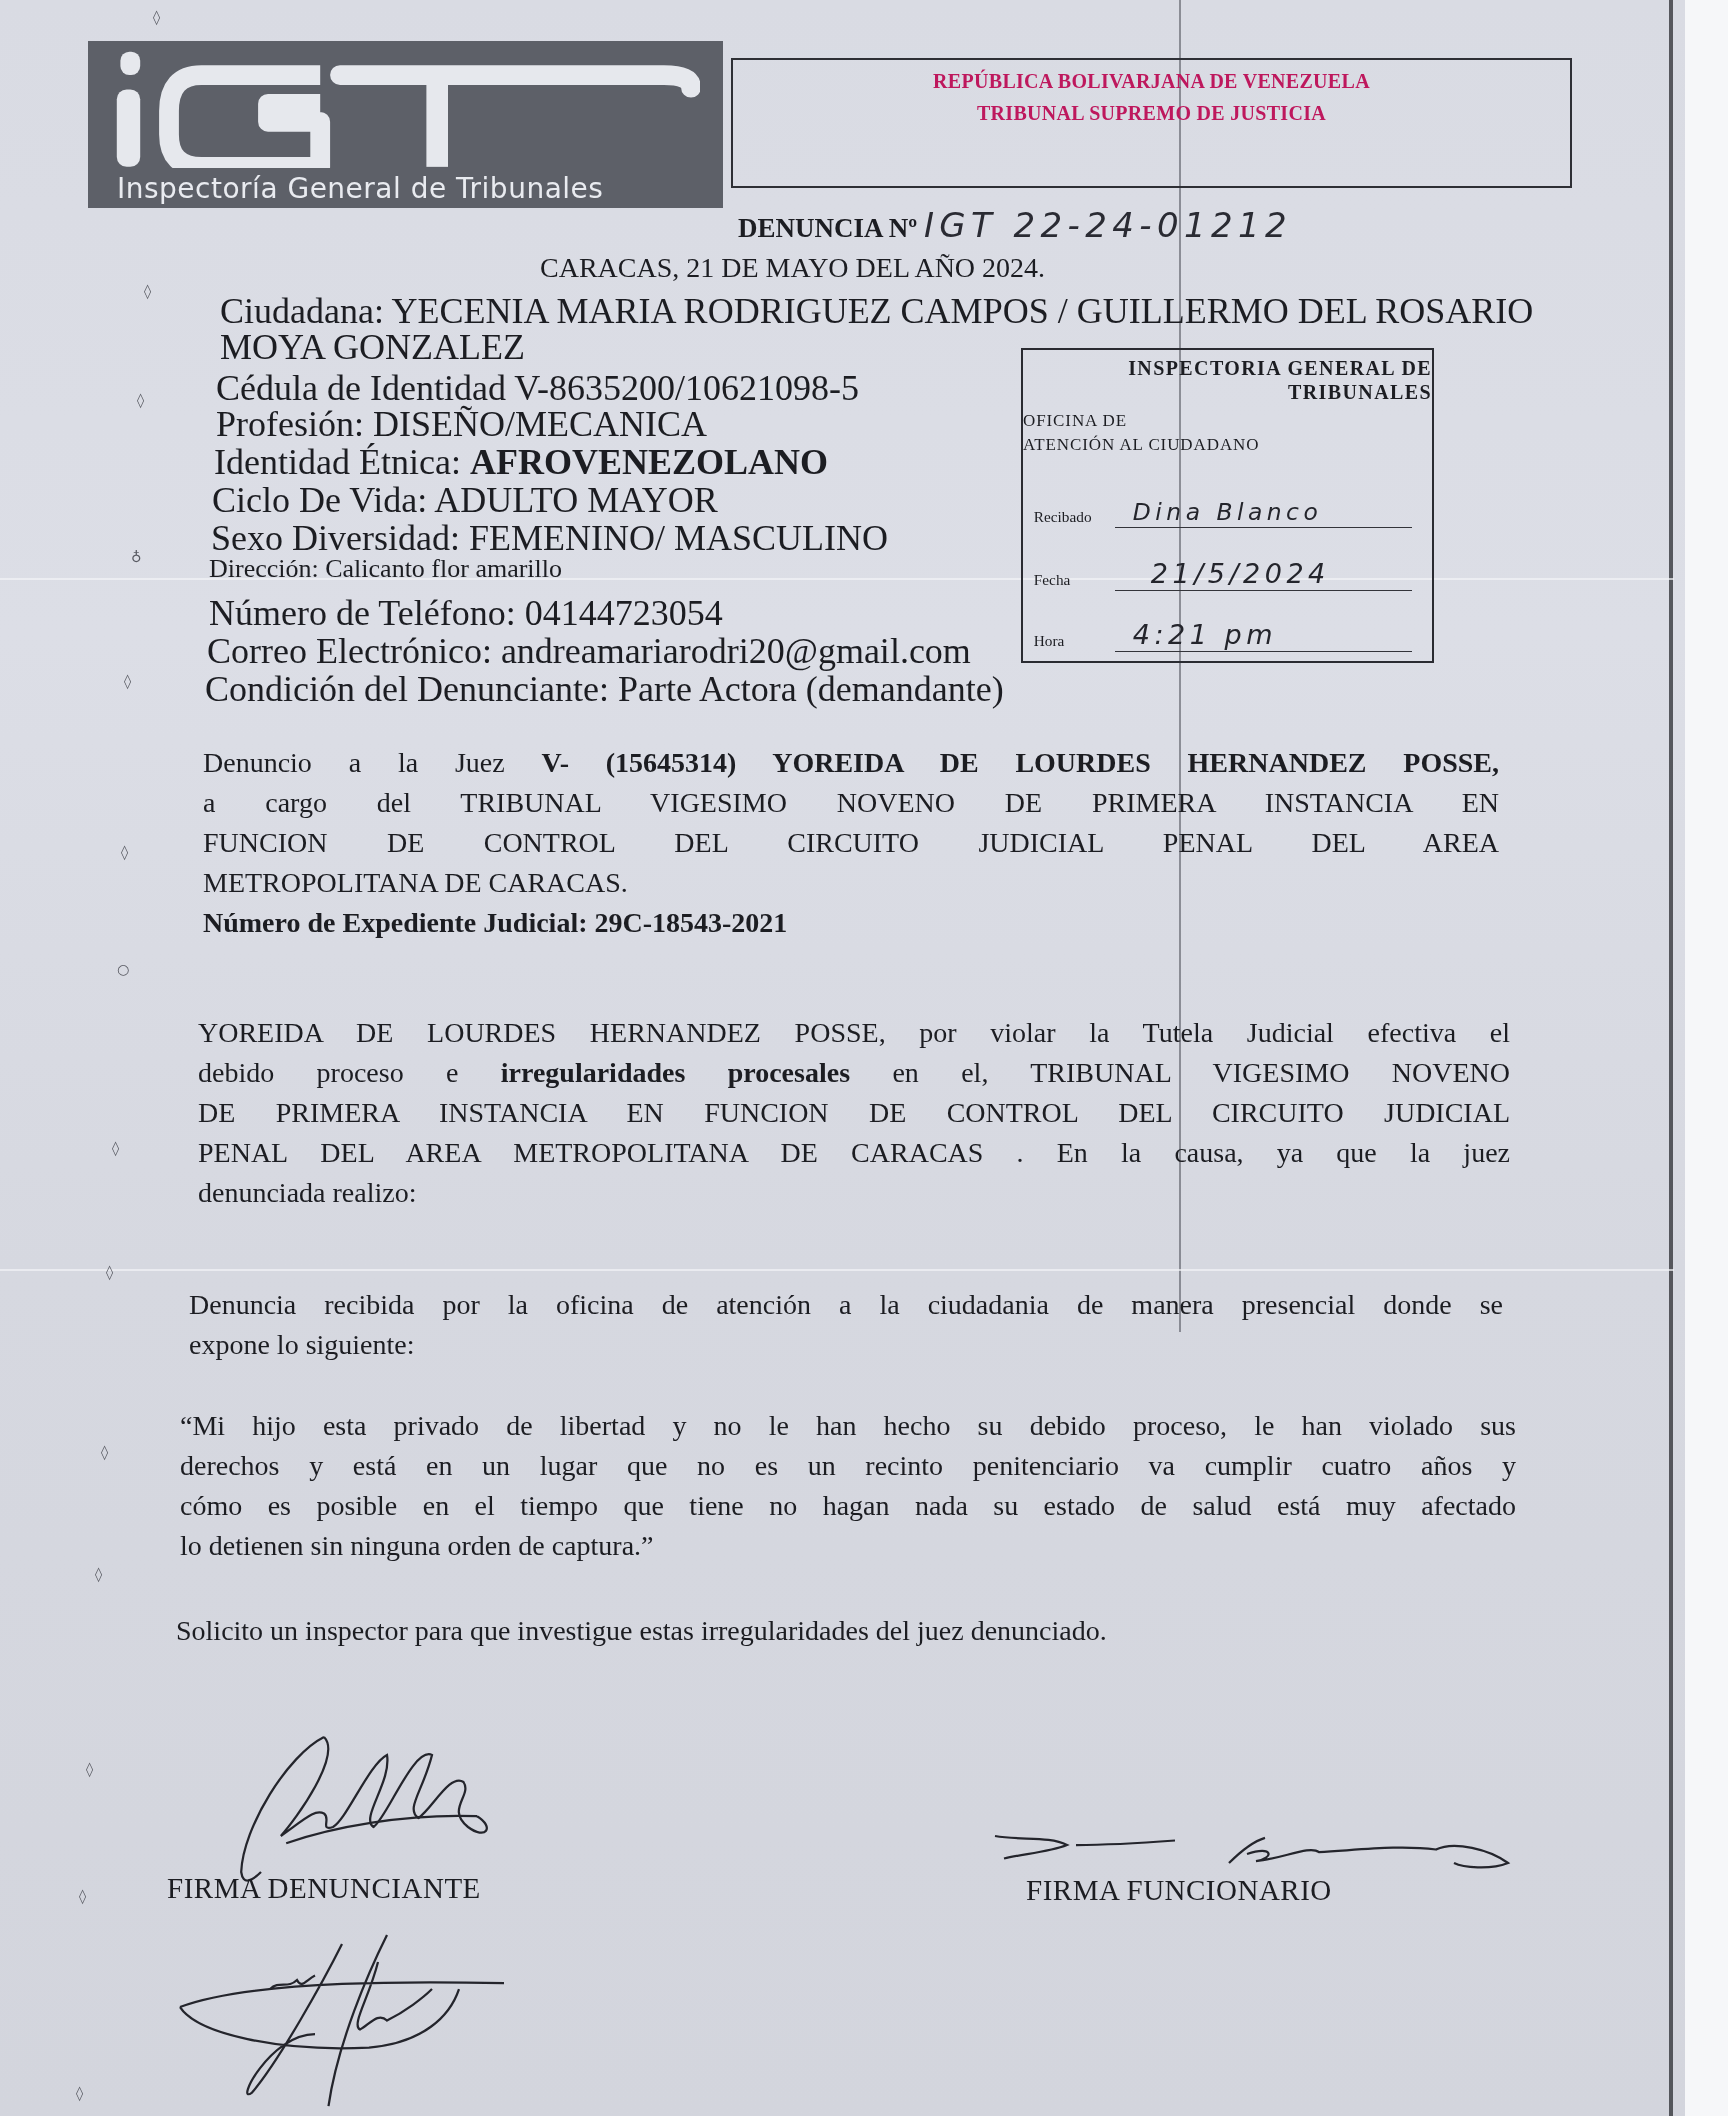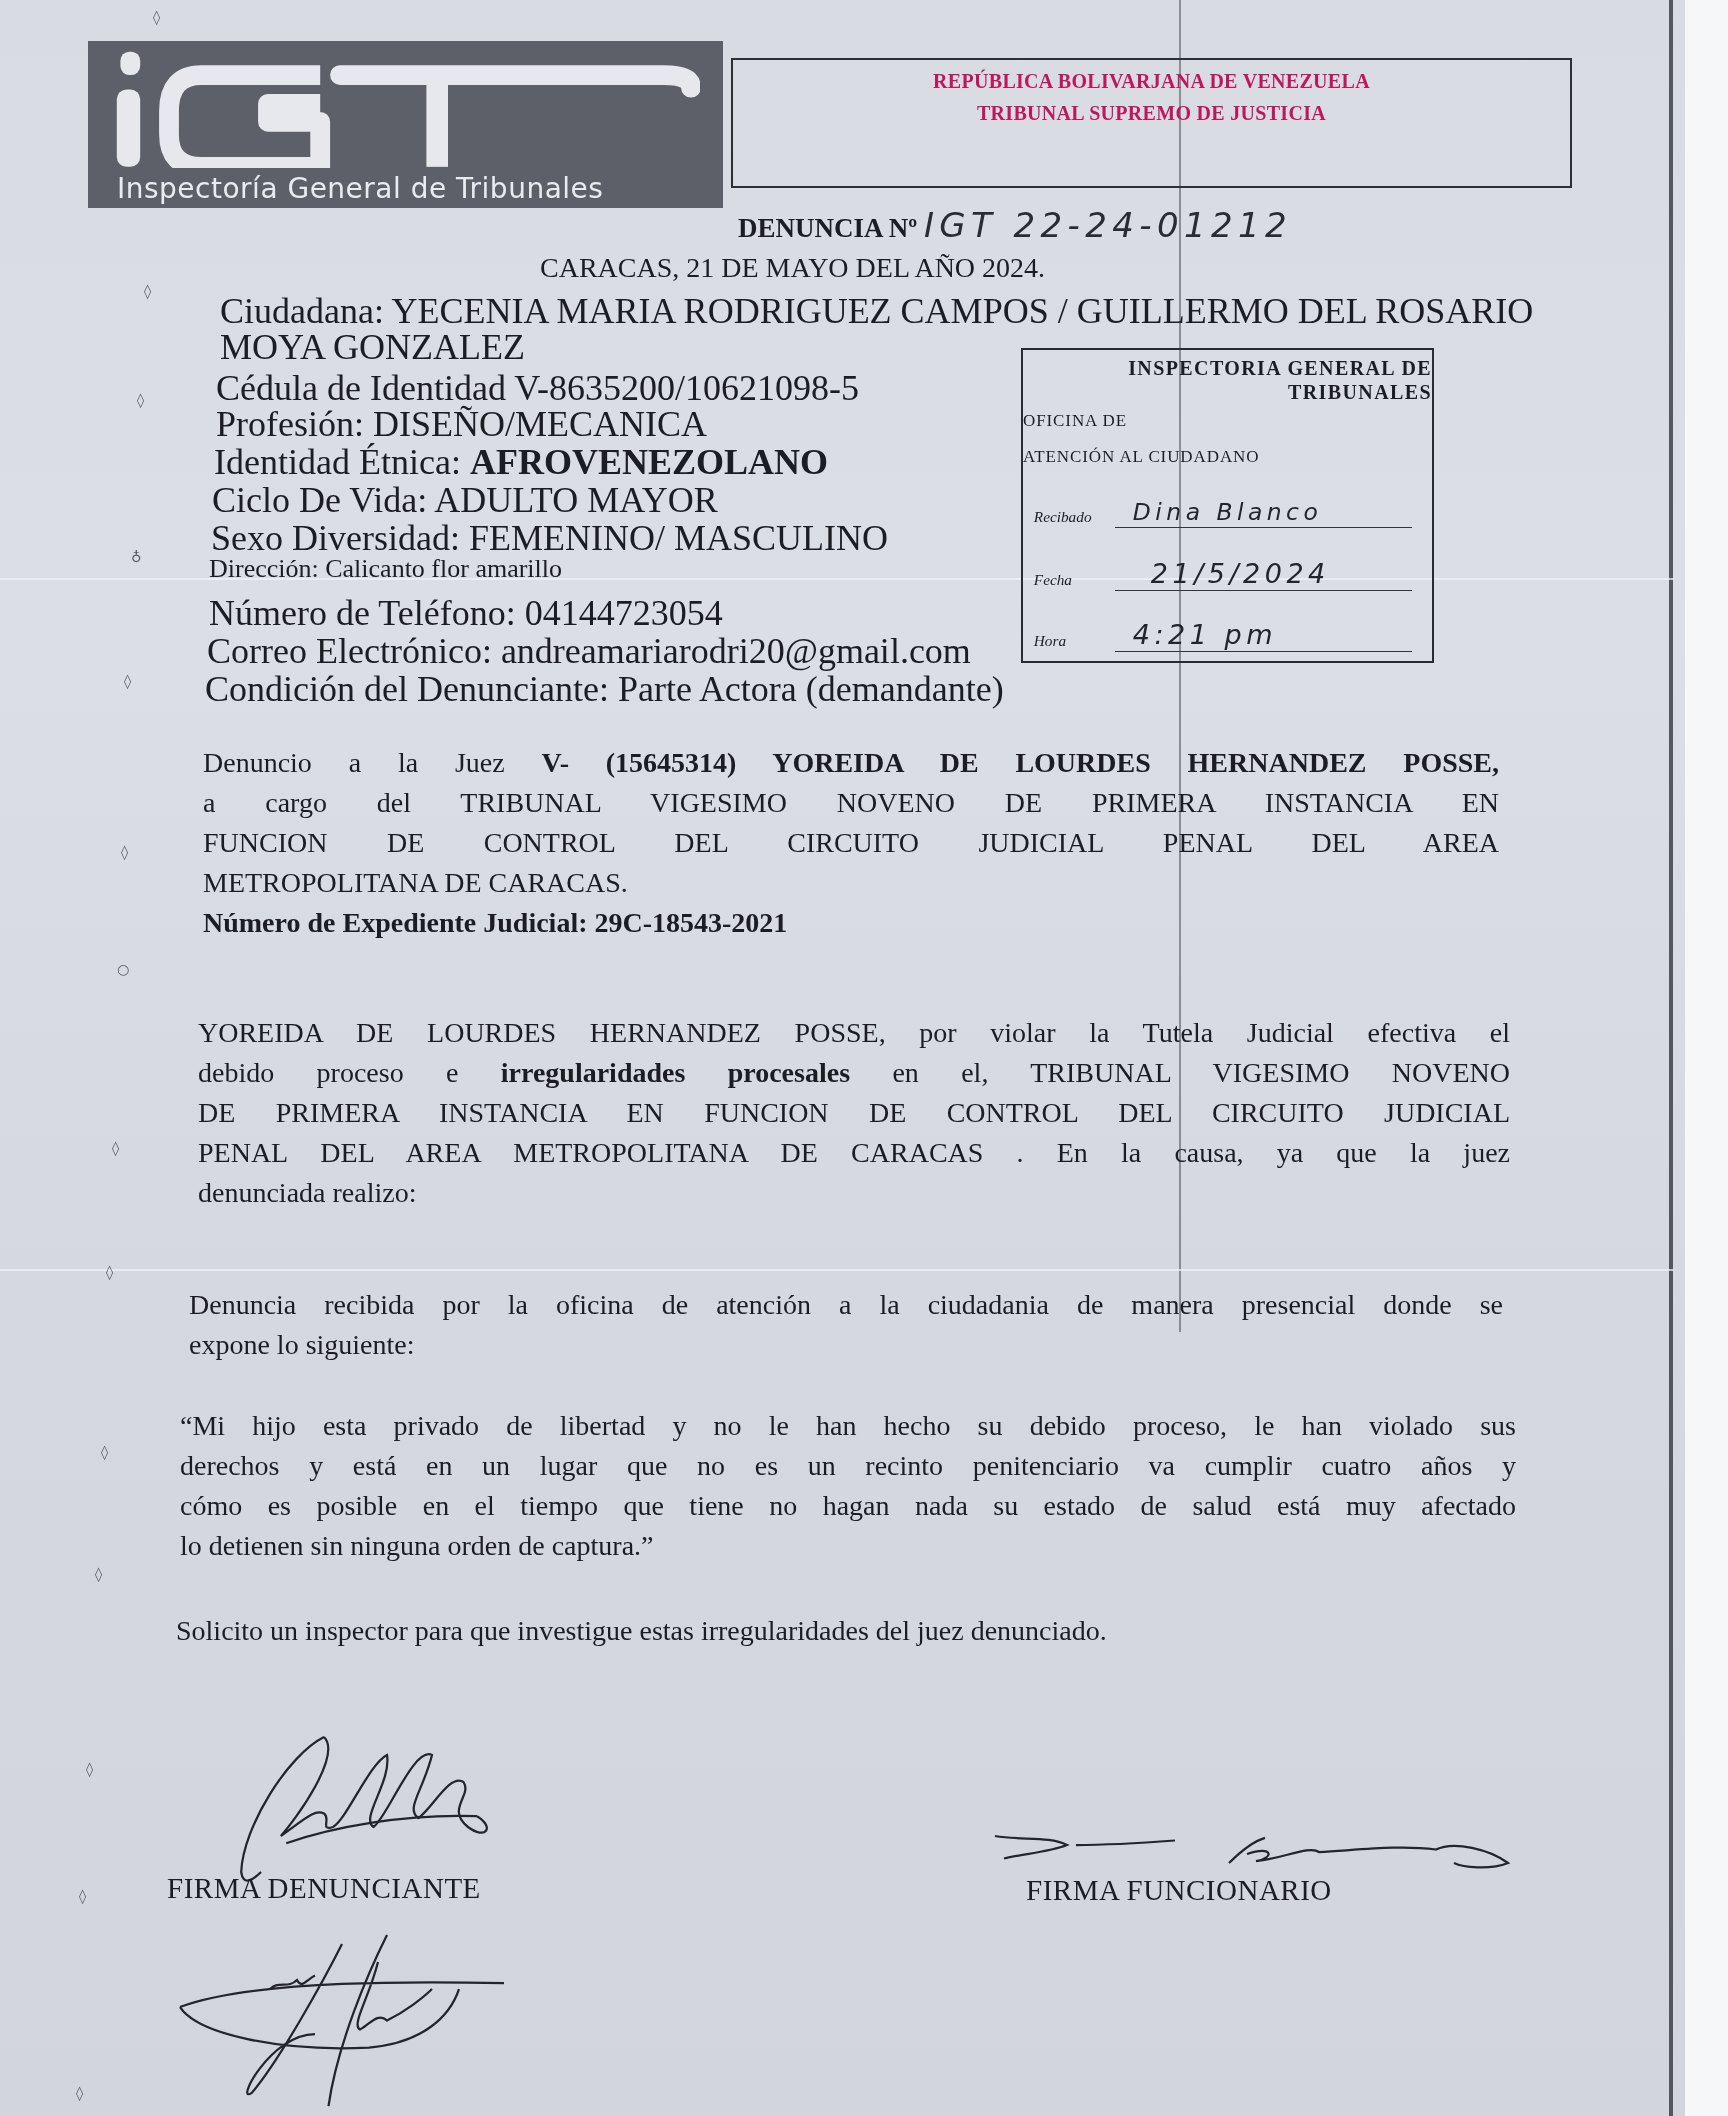--- a/index.html
+++ b/index.html
@@ -64,21 +64,21 @@
   .field b { font-weight: bold; }
 
   
   .stamp {
     position: absolute; left: 1021px; top: 348px; width: 409px; height: 311px;
     border: 2.7px solid #2a2b31;
   }
   .stamp-title { text-align: right; font-size: 20px; font-weight: bold; letter-spacing: 1.4px; line-height: 23.4px; margin-top: 7.2px; }
   .stamp-sub { text-align: left; font-size: 17px; letter-spacing: 0.9px; line-height: 20px; margin-top: 7.2px; }
   .stamp-row { position: absolute; left: 10.8px; width: 378px; height: 36px; }
-  .stamp-label { position: absolute; left: 0; bottom: 3.6px; font-size: 15.3px; font-style: italic; }
+  .stamp-label { position: absolute; left: 0; bottom: 3.6px; font-size: 15.3px; }
   .stamp-rule { position: absolute; left: 81px; right: 0; bottom: 1.8px; border-bottom: 1.8px solid #33343a; }
   .stamp-val { position: absolute; left: 99px; bottom: 3.6px; font-family: "DejaVu Sans", sans-serif; font-style: italic; font-size: 27px; letter-spacing: 4.5px; color: #24252c; }
 
   
   .para { position: absolute; font-size: 28px; line-height: 40px; text-align: justify; }
   .justify-line { display: block; text-align: justify; text-align-last: justify; }
   .bold { font-weight: bold; }
 
   
   .hole { position: absolute; font-size: 14.4px; color: #595b63; font-family: "DejaVu Sans", sans-serif; }
@@ -125,21 +125,21 @@
 <div class="field" style="left:211px; top:517px">Sexo Diversidad: FEMENINO/ MASCULINO</div>
 <div class="field" style="left:209px; top:554px; font-size:26px">Dirección:   Calicanto flor amarillo</div>
 <div class="field" style="left:209px; top:592px">Número de Teléfono: 04144723054</div>
 <div class="field" style="left:207px; top:630px">Correo Electrónico: andreamariarodri20@gmail.com</div>
 <div class="field" style="left:205px; top:668px">Condición del Denunciante: Parte Actora (demandante)</div>
 
 <div class="stamp">
   <div class="stamp-title">INSPECTORIA GENERAL DE</div>
   <div class="stamp-title" style="margin-top:0">TRIBUNALES</div>
   <div class="stamp-sub">OFICINA DE</div>
-  <div class="stamp-sub" style="margin-top:16px">ATENCIÓN AL CIUDADANO</div>
+  <div class="stamp-sub" style="margin-top:4px">ATENCIÓN AL CIUDADANO</div>
   <div class="stamp-row" style="top:144px">
     <span class="stamp-label">Recibado</span>
     <span class="stamp-rule"></span>
     <span class="stamp-val" style="font-size:23.4px">Dina Blanco</span>
   </div>
   <div class="stamp-row" style="top:207px">
     <span class="stamp-label">Fecha</span>
     <span class="stamp-rule"></span>
     <span class="stamp-val" style="left:117px">21/5/2024</span>
   </div>

